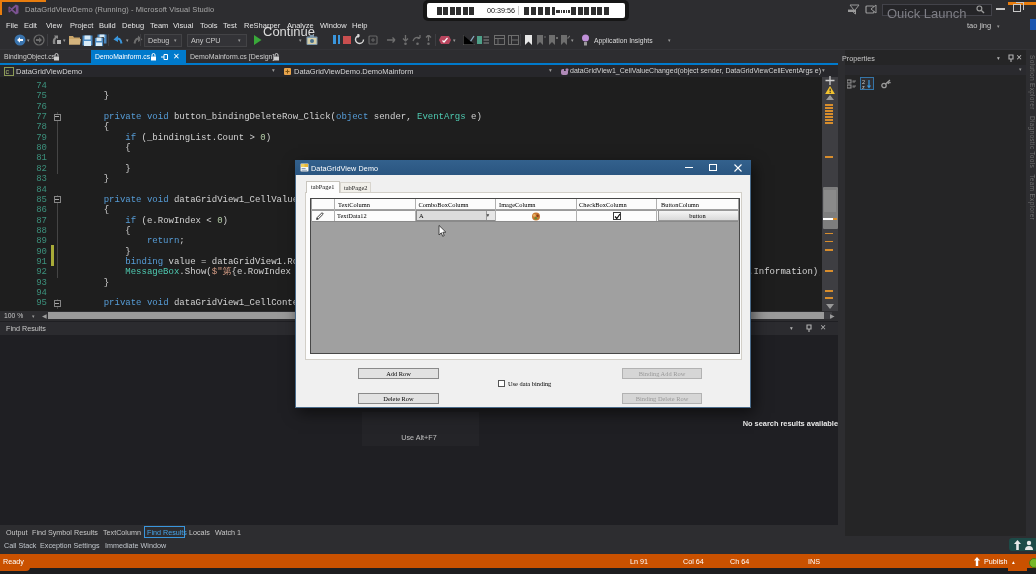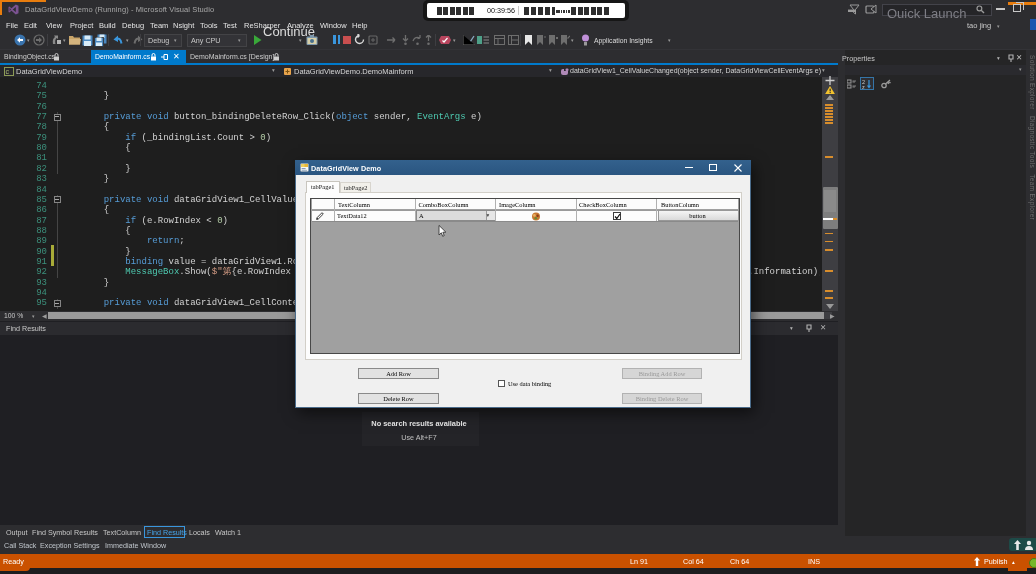--- a/index.html
+++ b/index.html
@@ -44,21 +44,21 @@
 
 <div class="a" style="left:0;top:18px;width:1036px;height:13px;background:#2d2d30"></div>
 <div class="a" style="top:20.5px;left:0;width:1036px;font-size:7.5px;color:#e4e4e4;white-space:nowrap">
 <span class="a" style="left:6px">File</span>
     <span class="a" style="left:24px">Edit</span>
     <span class="a" style="left:46px">View</span>
     <span class="a" style="left:70px">Project</span>
     <span class="a" style="left:99px">Build</span>
     <span class="a" style="left:122px">Debug</span>
     <span class="a" style="left:150px">Team</span>
-    <span class="a" style="left:173px">Nsight</span>
+    <span class="a" style="left:173px">Visual</span>
     <span class="a" style="left:200px">Tools</span>
     <span class="a" style="left:223px">Test</span>
     <span class="a" style="left:244px">ReSharper</span>
     <span class="a" style="left:287px">Analyze</span>
     <span class="a" style="left:320px">Window</span>
     <span class="a" style="left:352px">Help</span>
 </div>
 
 <div class="a" style="left:967px;top:21px;font-size:7.5px;color:#c8c8c8">tao jing</div>
 <div class="a" style="left:997px;top:23px;font-size:5px;color:#9a9a9a">▾</div>
@@ -344,21 +344,21 @@
 
 <div class="a" style="left:0;top:320.5px;width:838px;height:205px;background:#1f1f23"></div>
 <div class="a" style="left:0;top:321.5px;width:838px;height:13px;background:#2b2b2f"></div>
 <div class="a" style="left:6px;top:324px;font-size:7.2px;color:#c8c8c8">Find Results</div>
 <div class="a" style="left:790px;top:325px;font-size:5.5px;color:#b4b4b4">▾</div>
 <svg class="a" style="left:805px;top:324px" width="8" height="9" viewBox="0 0 8 9">
     <path d="M2 1 6 1 6 5 2 5Z M4 5 4 8" fill="none" stroke="#b4b4b4" stroke-width="1.1"></path>
   </svg>
 <div class="a" style="left:820px;top:323px;font-size:7.5px;color:#b4b4b4">✕</div>
 <div class="a" style="left:362px;top:412px;width:117px;height:34px;background:#242428"></div>
-<div class="a" style="left:0;top:419px;width:838px;text-align:center;font-size:7.4px;font-weight:bold;color:#e8e8e8">No search results available</div>
+<div class="a" style="left:0;top:419px;width:838px;text-align:right;font-size:7.4px;font-weight:bold;color:#e8e8e8">No search results available</div>
 <div class="a" style="left:0;top:432.5px;width:838px;text-align:center;font-size:7.2px;color:#c0c0c0">Use Alt+F7</div>
 
 <div class="a" style="left:838px;top:50px;width:198px;height:488px;background:#2d2d30"></div>
 <div class="a" style="left:845px;top:50px;width:181px;height:486px;background:#252526"></div>
 <div class="a" style="left:842px;top:54px;font-size:7.2px;color:#c8c8c8">Properties</div>
 <div class="a" style="left:997px;top:55px;font-size:5.5px;color:#b4b4b4">▾</div>
 <svg class="a" style="left:1007px;top:54px" width="8" height="9" viewBox="0 0 8 9">
     <path d="M2 1 6 1 6 5 2 5Z M4 5 4 8" fill="none" stroke="#b4b4b4" stroke-width="1.1"></path>
   </svg>
 <div class="a" style="left:1016px;top:53px;font-size:7.5px;color:#c4c4c4">✕</div>
@@ -438,21 +438,21 @@
 
 <div class="a" style="left:295px;top:160px;width:456px;height:248px;background:#f0f0f0;border:1px solid #4a6b8a;box-shadow:3px 5px 14px rgba(0,0,0,.55)"></div>
 <div class="a" style="left:295px;top:160px;width:456px;height:14.5px;background:linear-gradient(#33618d,#2a5580)"></div>
 <svg class="a" style="left:300px;top:162.5px" width="9" height="9" viewBox="0 0 9 9">
     <rect x="0.5" y="0.5" width="8" height="8" rx="1" fill="#f8f8f4" stroke="#8899aa" stroke-width="0.5"></rect>
     <rect x="1" y="1" width="7" height="3" fill="#e8b838"></rect>
     <rect x="1" y="1" width="3.5" height="3" fill="#f0d060"></rect>
     <rect x="1.6" y="5" width="4" height="1.2" fill="#8899bb"></rect>
     <rect x="1.6" y="6.8" width="5.5" height="1.2" fill="#aabbcc"></rect>
   </svg>
-<div class="a" style="left:311px;top:163.5px;font-size:7.2px;font-weight:bold;color:#fff;letter-spacing:.1px">DataGridView Demo</div>
+<div class="a" style="left:311px;top:163.5px;font-size:7.2px;font-weight:normal;color:#fff;letter-spacing:.1px">DataGridView Demo</div>
 <div class="a" style="left:685px;top:167px;width:8px;height:1.4px;background:#fff"></div>
 <div class="a" style="left:709px;top:163.5px;width:7.5px;height:7.5px;border:1px solid #fff"></div>
 <svg class="a" style="left:734px;top:163.5px" width="8" height="8" viewBox="0 0 8 8">
     <path d="M0.5 0.5 7.5 7.5 M7.5 0.5 0.5 7.5" stroke="#fff" stroke-width="1.1"></path>
   </svg>
 
 <div class="a" style="left:305px;top:191.5px;width:437px;height:168px;background:#fdfdfd;border:1px solid #d2cfc8"></div>
 <div class="a" style="left:339.5px;top:182px;width:31px;height:10px;background:#f2f0ea;border:1px solid #d8d5ce;border-bottom:none"></div>
 <div class="ser a" style="left:344px;top:183.5px;font-size:6.4px;color:#222">tabPage2</div>
 <div class="a" style="left:306px;top:180.5px;width:33.5px;height:12px;background:#fdfdfd;border:1px solid #c8c5be;border-bottom:none"></div>

